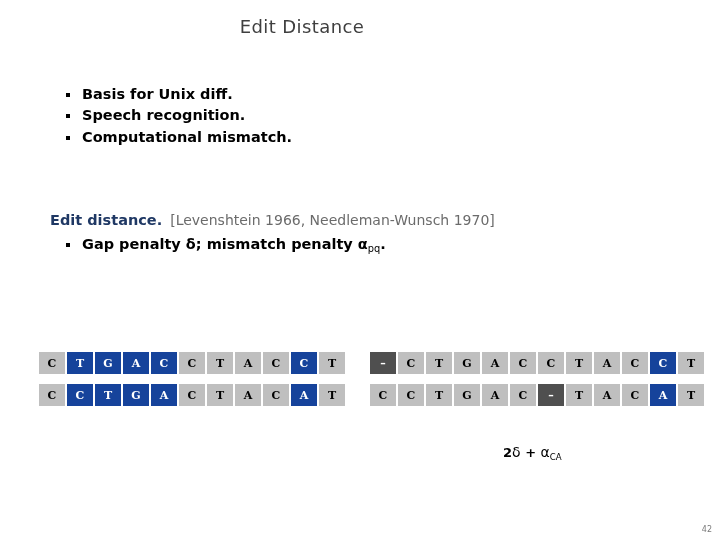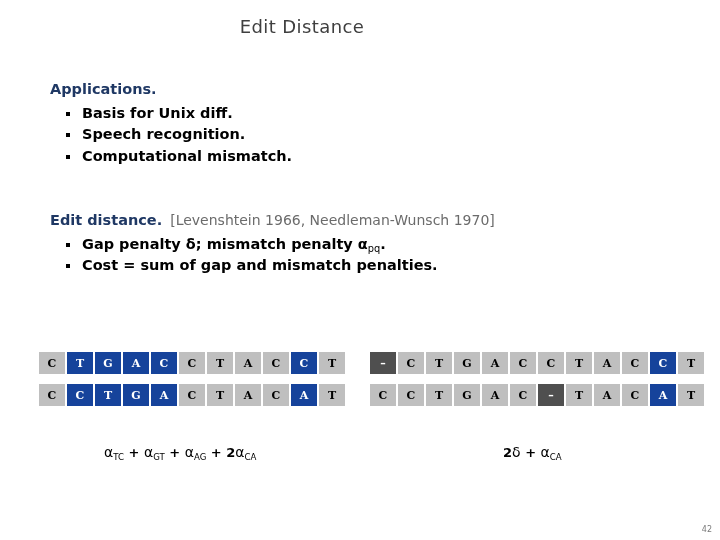--- a/index.html
+++ b/index.html
@@ -154,37 +154,33 @@
   }
 </style>
 </head>
 <body>
 
 <div class="slide">
 
   <div class="slide-title">Edit Distance</div>
 
   <div class="block block-applications">
-    <div class="lead">
-      <span>Applications.</span>
-    </div>
     <ul class="bullets" id="applications-list">
         <li><span class="bullet-marker"></span><span>Basis for Unix diff.</span></li>
         <li><span class="bullet-marker"></span><span>Speech recognition.</span></li>
         <li><span class="bullet-marker"></span><span>Computational mismatch.</span></li>
       </ul>
   </div>
 
   <div class="block block-editdistance">
     <div class="lead">
       <span>Edit distance.</span><span class="cite">[Levenshtein 1966, Needleman-Wunsch 1970]</span>
     </div>
     <ul class="bullets" id="editdistance-list">
         <li><span class="bullet-marker"></span><span>Gap penalty δ; mismatch penalty α</span><sub>pq</sub><span>.</span></li>
-        <li><span class="bullet-marker"></span><span>Cost = sum of gap and mismatch penalties.</span></li>
       </ul>
   </div>
 
   <div class="align-table left" id="align-0">
       <div class="align-row">
         <div class="cell plain">C</div>
         <div class="cell hl">T</div>
         <div class="cell hl">G</div>
         <div class="cell hl">A</div>
         <div class="cell hl">C</div>
@@ -233,18 +229,17 @@
         <div class="cell plain">C</div>
         <div class="cell gap">–</div>
         <div class="cell plain">T</div>
         <div class="cell plain">A</div>
         <div class="cell plain">C</div>
         <div class="cell hl">A</div>
         <div class="cell plain">T</div>
       </div>
     </div>
 
-  <div class="formula formula-left" id="formula-0"><span class="greek">α</span><sub>TC</sub><span> + </span><span class="greek">α</span><sub>GT</sub><span> + </span><span class="greek">α</span><sub>AG</sub><span> + </span><span>2</span><span class="greek">α</span><sub>CA</sub></div>
   <div class="formula formula-right" id="formula-1"><span>2</span><span class="greek">δ</span><span> + </span><span class="greek">α</span><sub>CA</sub></div>
 
   <div class="page-number">42</div>
 
 </div>
 
 </body></html>

